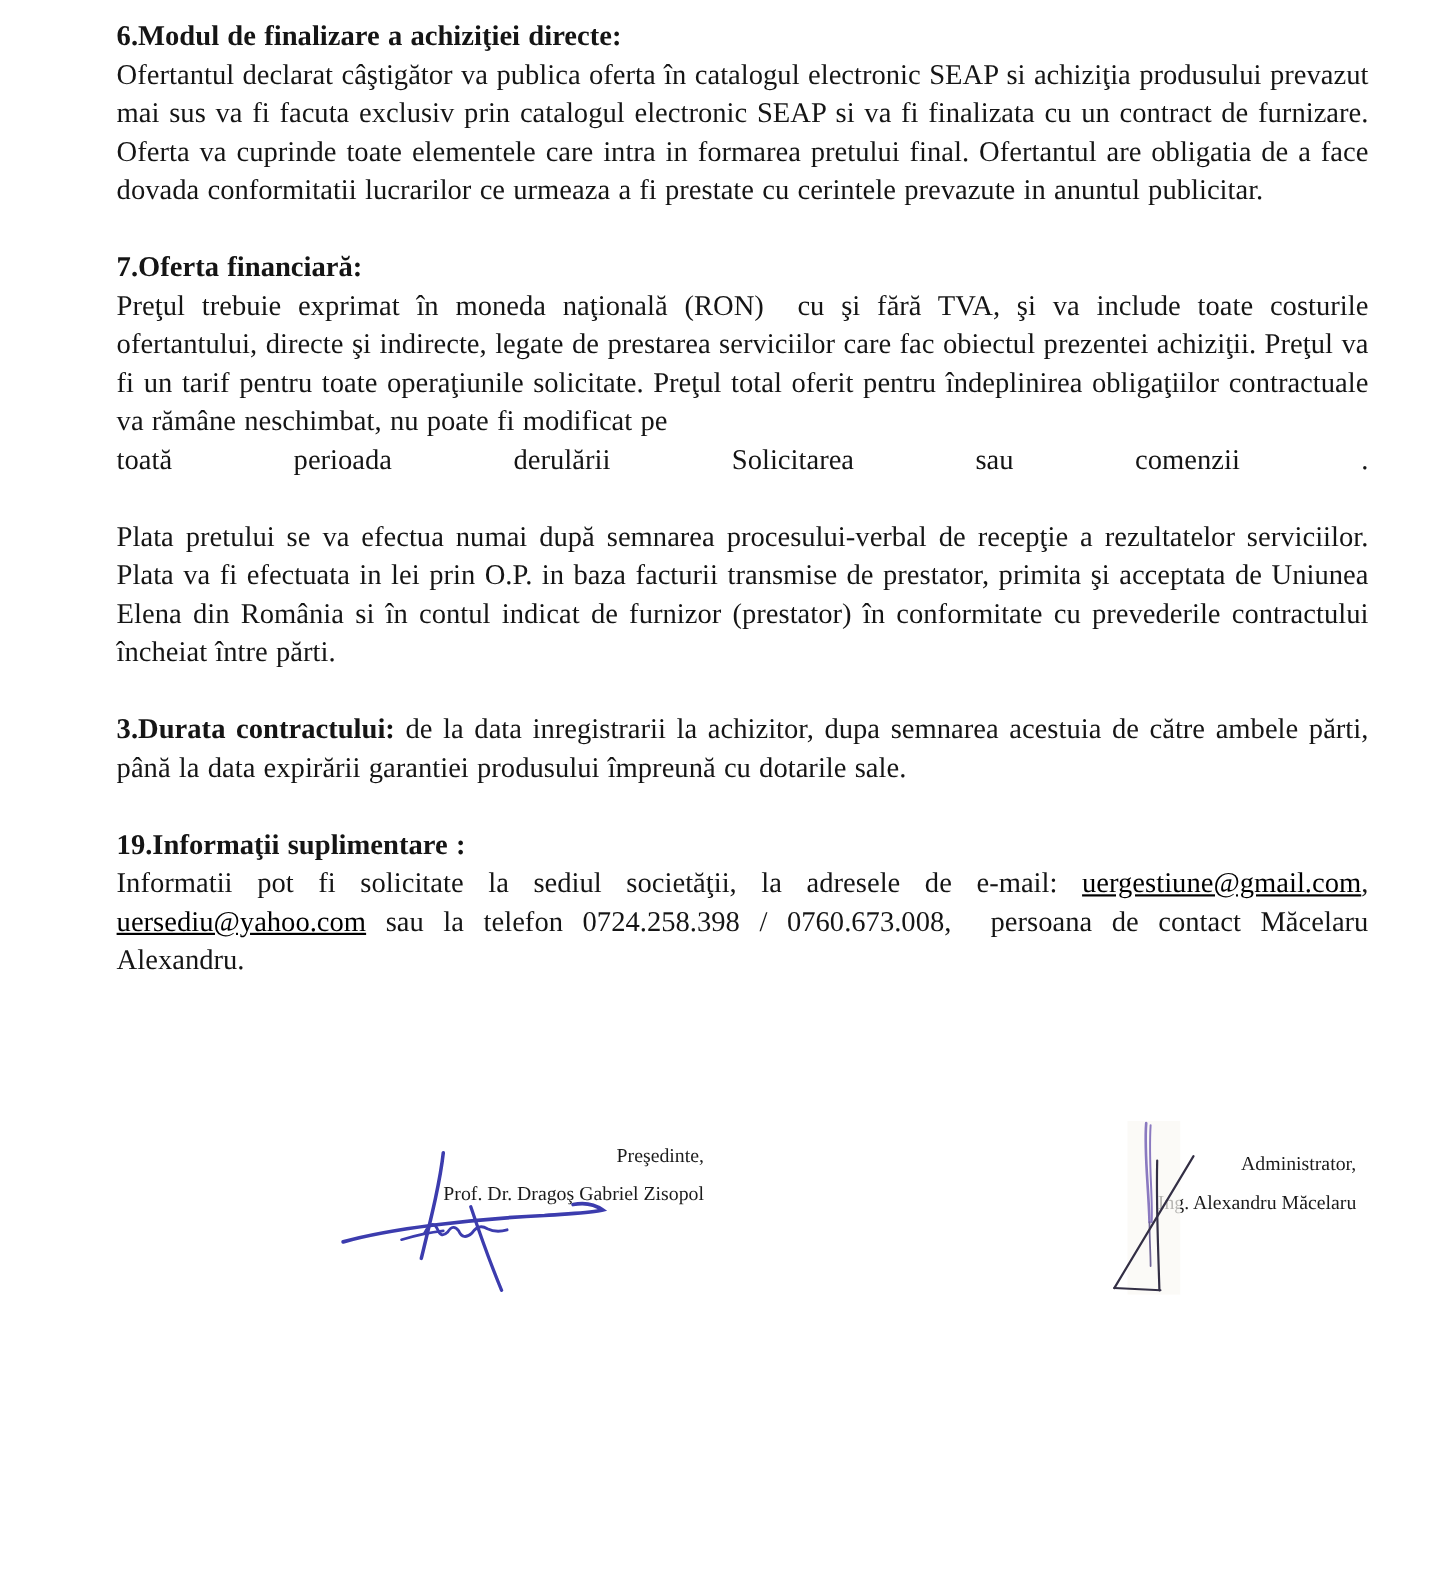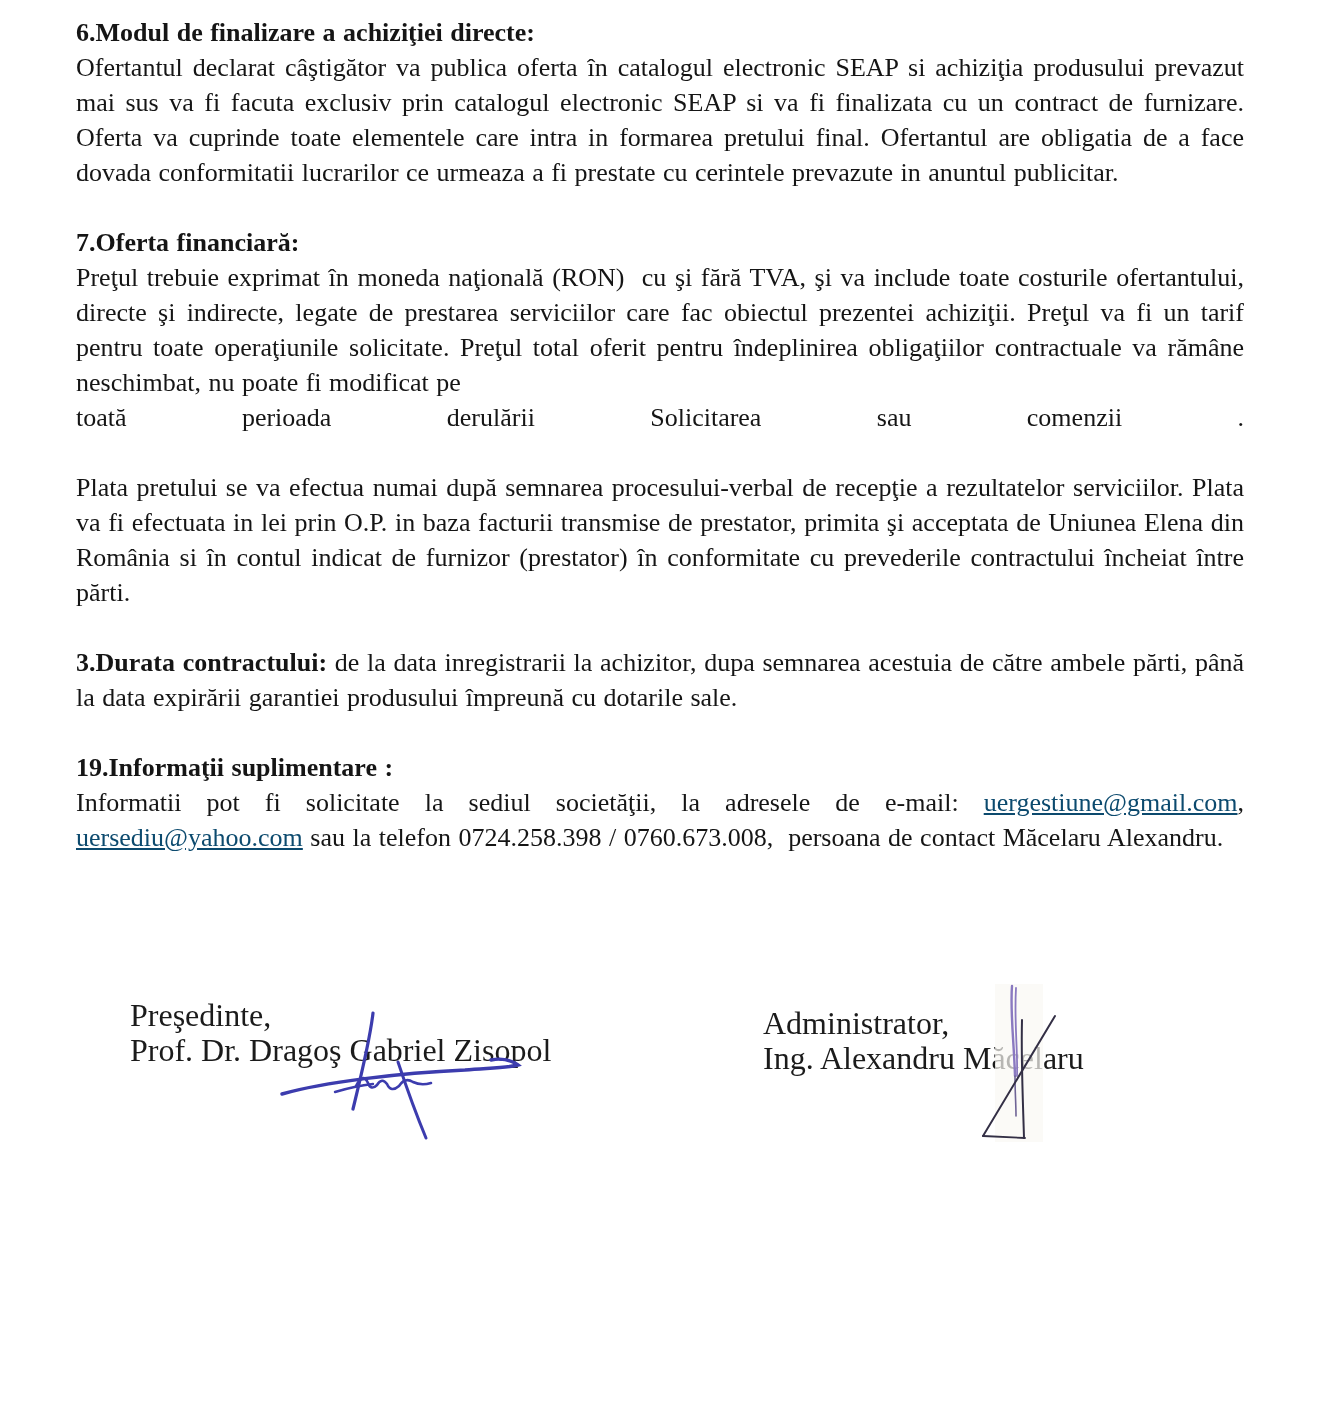--- a/index.html
+++ b/index.html
@@ -3,30 +3,30 @@
 <meta charset="utf-8">
 <style>
   * { margin:0; padding:0; box-sizing:border-box; }
   html, body { background:#ffffff; }
   body {
     width:1320px; height:1428px; overflow:hidden;
     font-family:"Liberation Serif","DejaVu Serif",serif;
     color:#151515;
     -webkit-font-smoothing:antialiased;
   }
-  .page { padding:15px 76px 0 76px; }
+  .page { padding:15px 76px 0 76px;margin-left:30px; }
   .t  { font-size:26px; line-height:35px; text-align:justify; word-spacing:1px; }
   .h  { font-weight:700; text-align:left; }
   .force { text-align:justify; text-align-last:justify; }
   .gap { height:35px; }
-  a.link { color:#0c4a6e; text-decoration:underline; cursor:pointer; }
+  a.link { color:#000000; text-decoration:underline; cursor:pointer; }
   b.lead { font-weight:700; }
 
   .sigs { position:relative; margin-top:135px; height:168px; }
-  .sig  { position:absolute; font-size:32px; line-height:35px; text-align:left; color:#1b1b1b; }
+  .sig  { position:absolute; font-size:18px; line-height:35px; text-align:right; color:#1b1b1b; }
   .sig-left  { left:54px;  top:8px;  width:480px; }
   .sig-right { left:687px; top:16px;  width:440px; }
   .ink { position:absolute; pointer-events:none; }
   .ink-left  { left:184px; top:16px; }
   .ink-right { left:879px; top:-10px; }
 </style>
 </head>
 <body>
 
 <div class="page">

